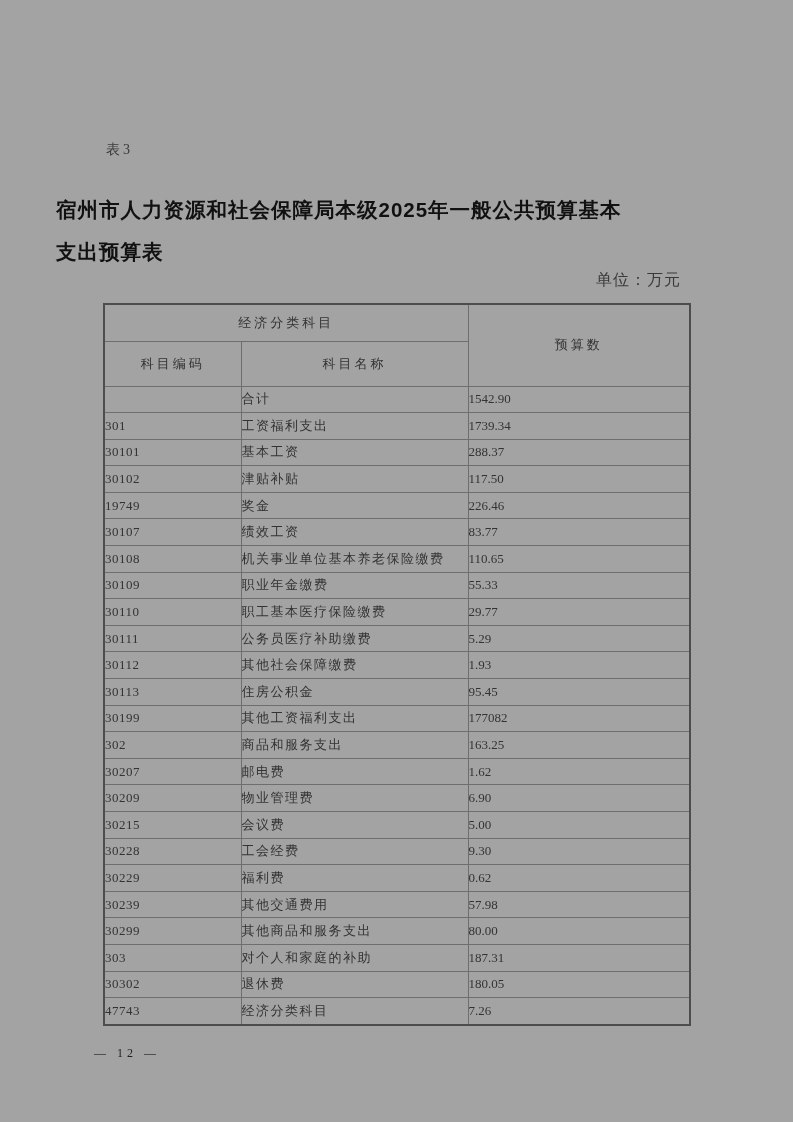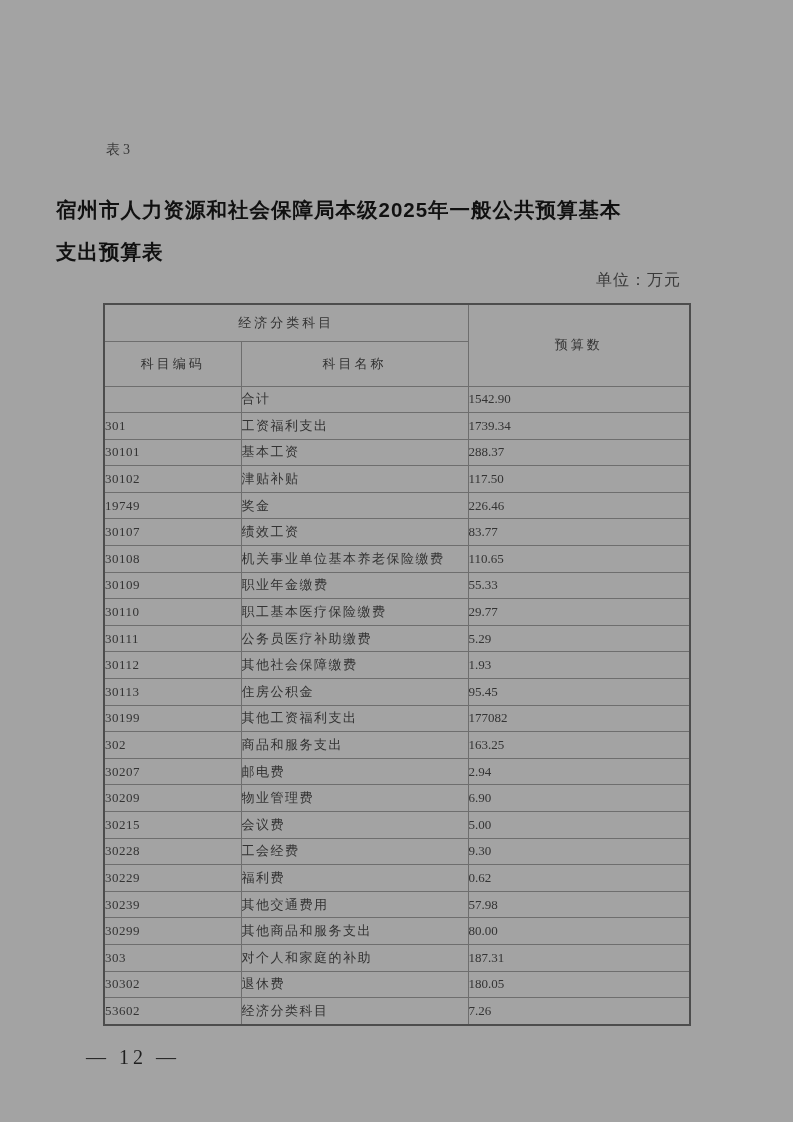--- a/index.html
+++ b/index.html
@@ -89,23 +89,23 @@
   td.name {
     padding-left: 11px;
     letter-spacing: 1.5px;
   }
   td.val {
     text-align: left;
     padding-right: 8px;
   }
   .page-number {
     position: absolute;
-    left: 86px;
+    left: 94px;
     top: 1046px;
-    font-size: 20px;
+    font-size: 12px;
     letter-spacing: 4px;
     color: #1f1f1f;
   }
 </style>
 </head>
 <body>
 
 <div class="page">
 
   <div class="table-label">表3</div>
@@ -200,21 +200,21 @@
           <td class="val">177082</td>
         </tr>
         <tr>
           <td class="code">302</td>
           <td class="name">商品和服务支出</td>
           <td class="val">163.25</td>
         </tr>
         <tr>
           <td class="code">30207</td>
           <td class="name">邮电费</td>
-          <td class="val">2.94</td>
+          <td class="val">1.62</td>
         </tr>
         <tr>
           <td class="code">30209</td>
           <td class="name">物业管理费</td>
           <td class="val">6.90</td>
         </tr>
         <tr>
           <td class="code">30215</td>
           <td class="name">会议费</td>
           <td class="val">5.00</td>
@@ -243,21 +243,21 @@
           <td class="code">303</td>
           <td class="name">对个人和家庭的补助</td>
           <td class="val">187.31</td>
         </tr>
         <tr>
           <td class="code">30302</td>
           <td class="name">退休费</td>
           <td class="val">180.05</td>
         </tr>
         <tr>
-          <td class="code">53602</td>
+          <td class="code">47743</td>
           <td class="name">经济分类科目</td>
           <td class="val">7.26</td>
         </tr>
       </tbody>
   </table>
 
   <div class="page-number">— 12 —</div>
 
 </div>
 

